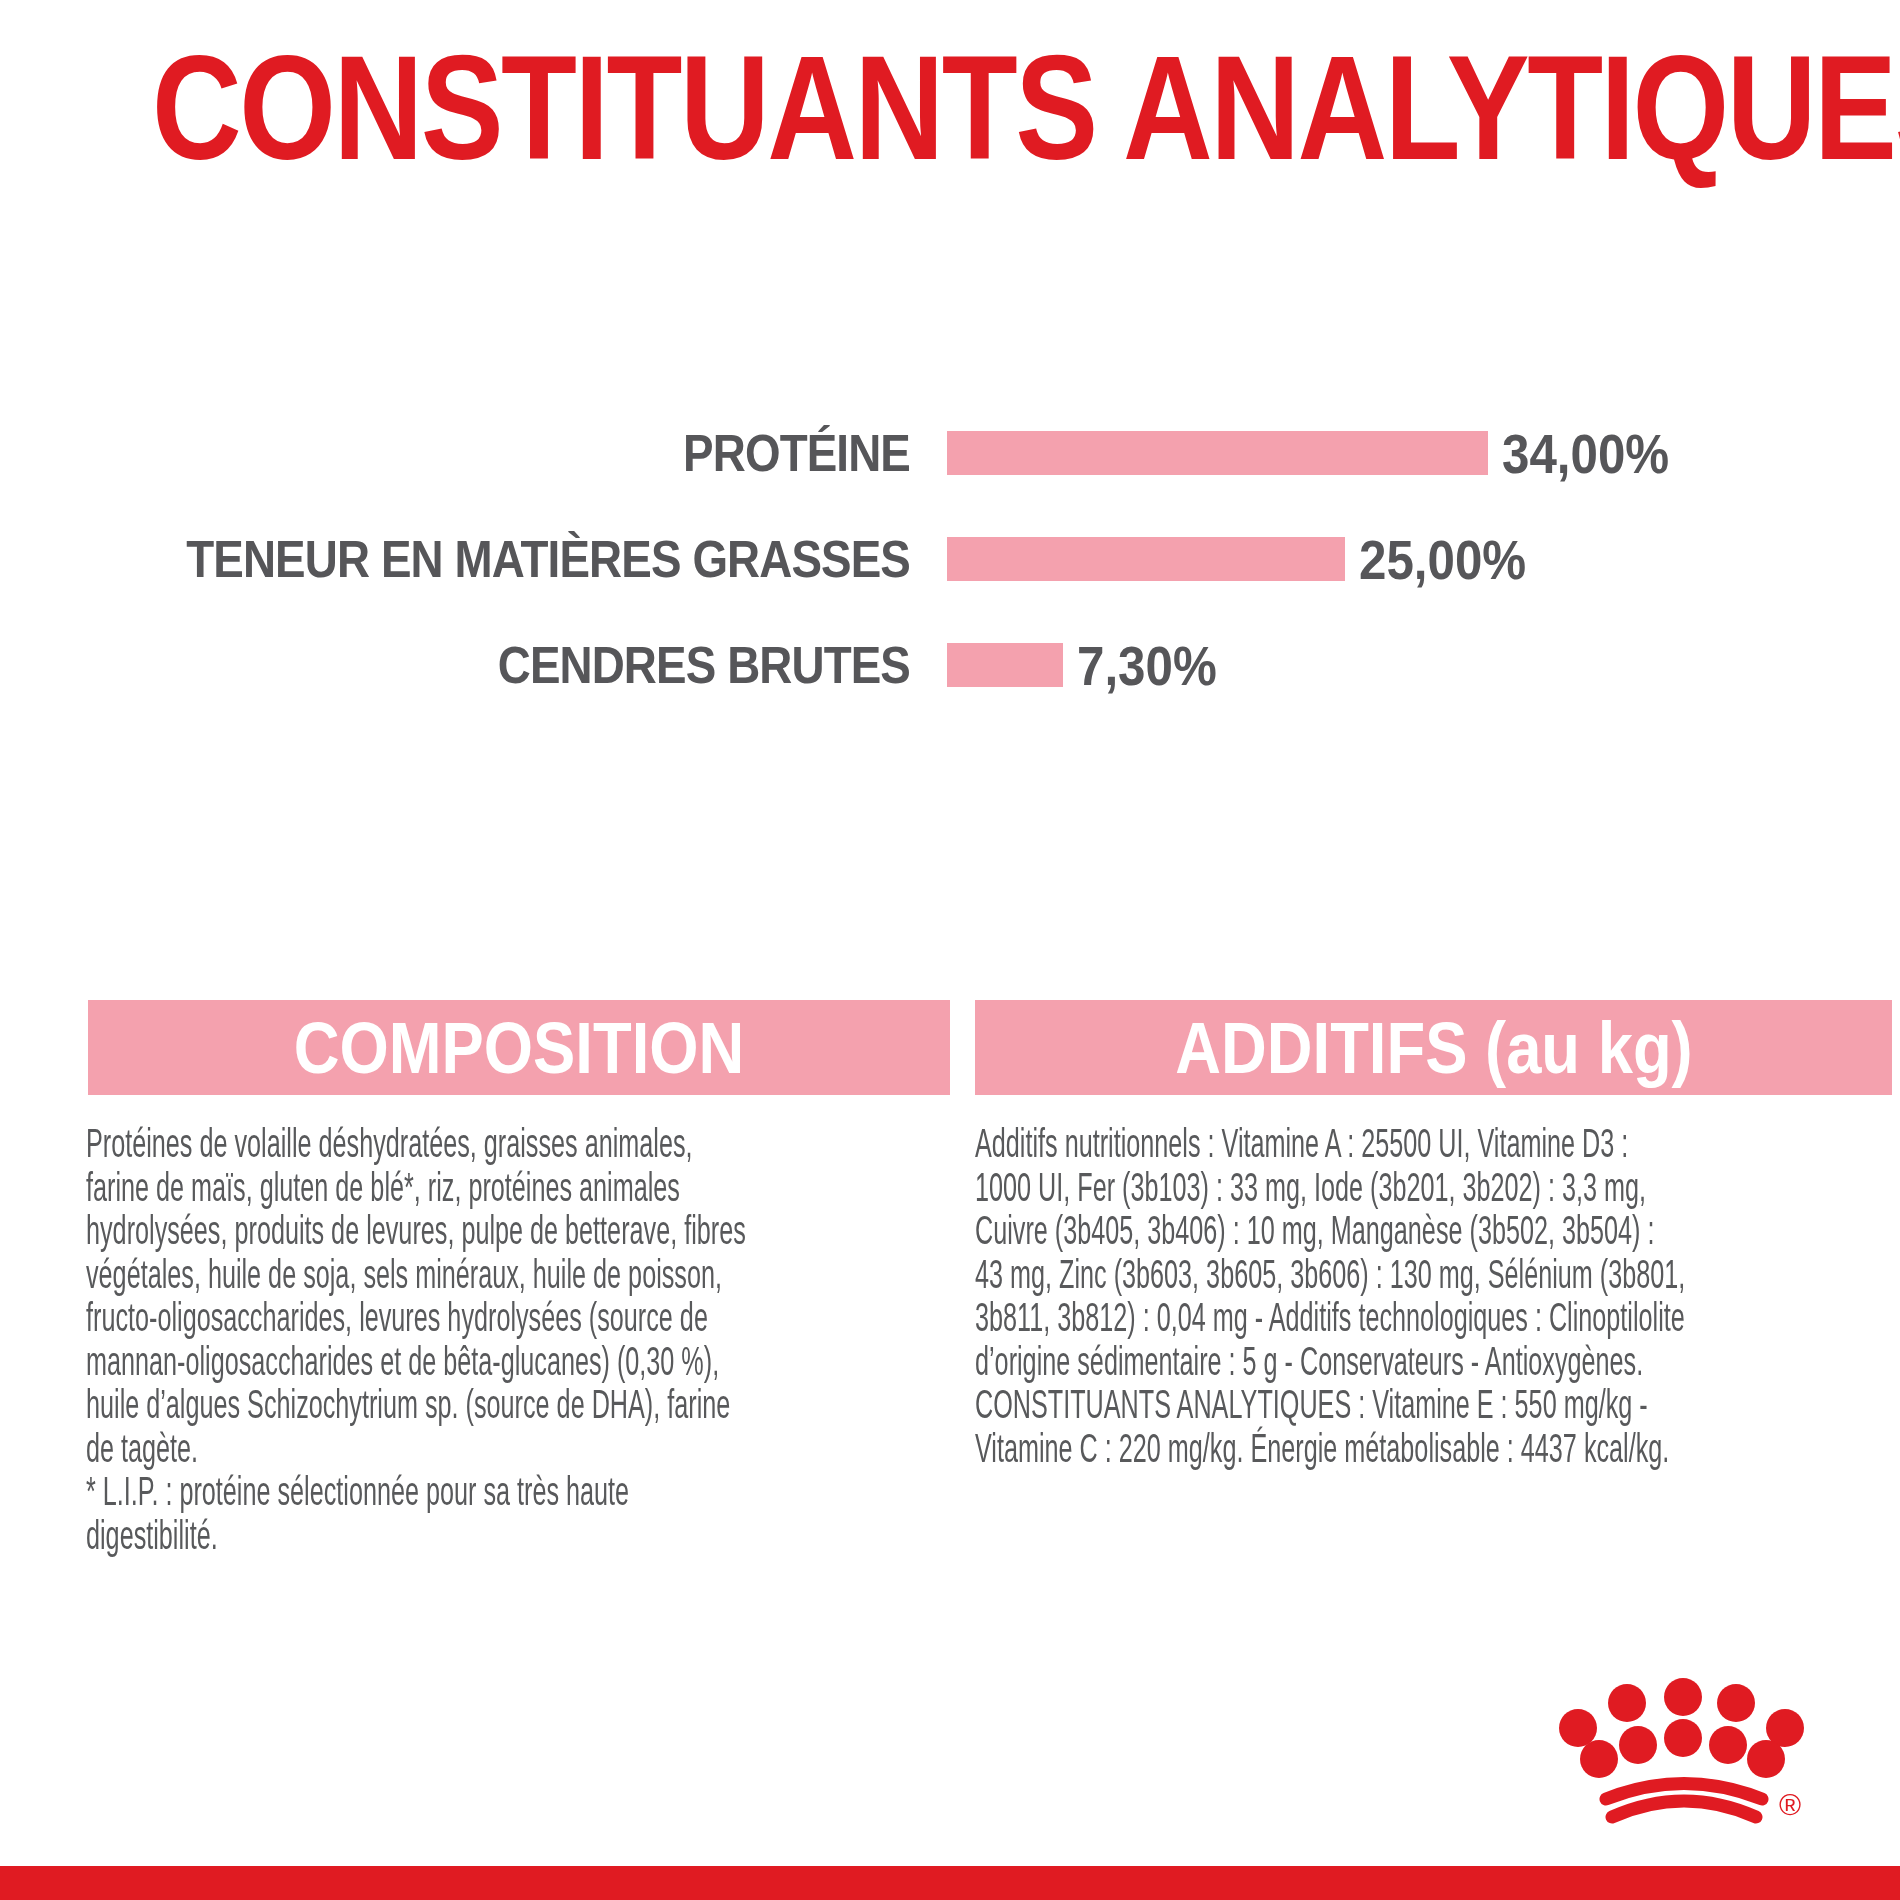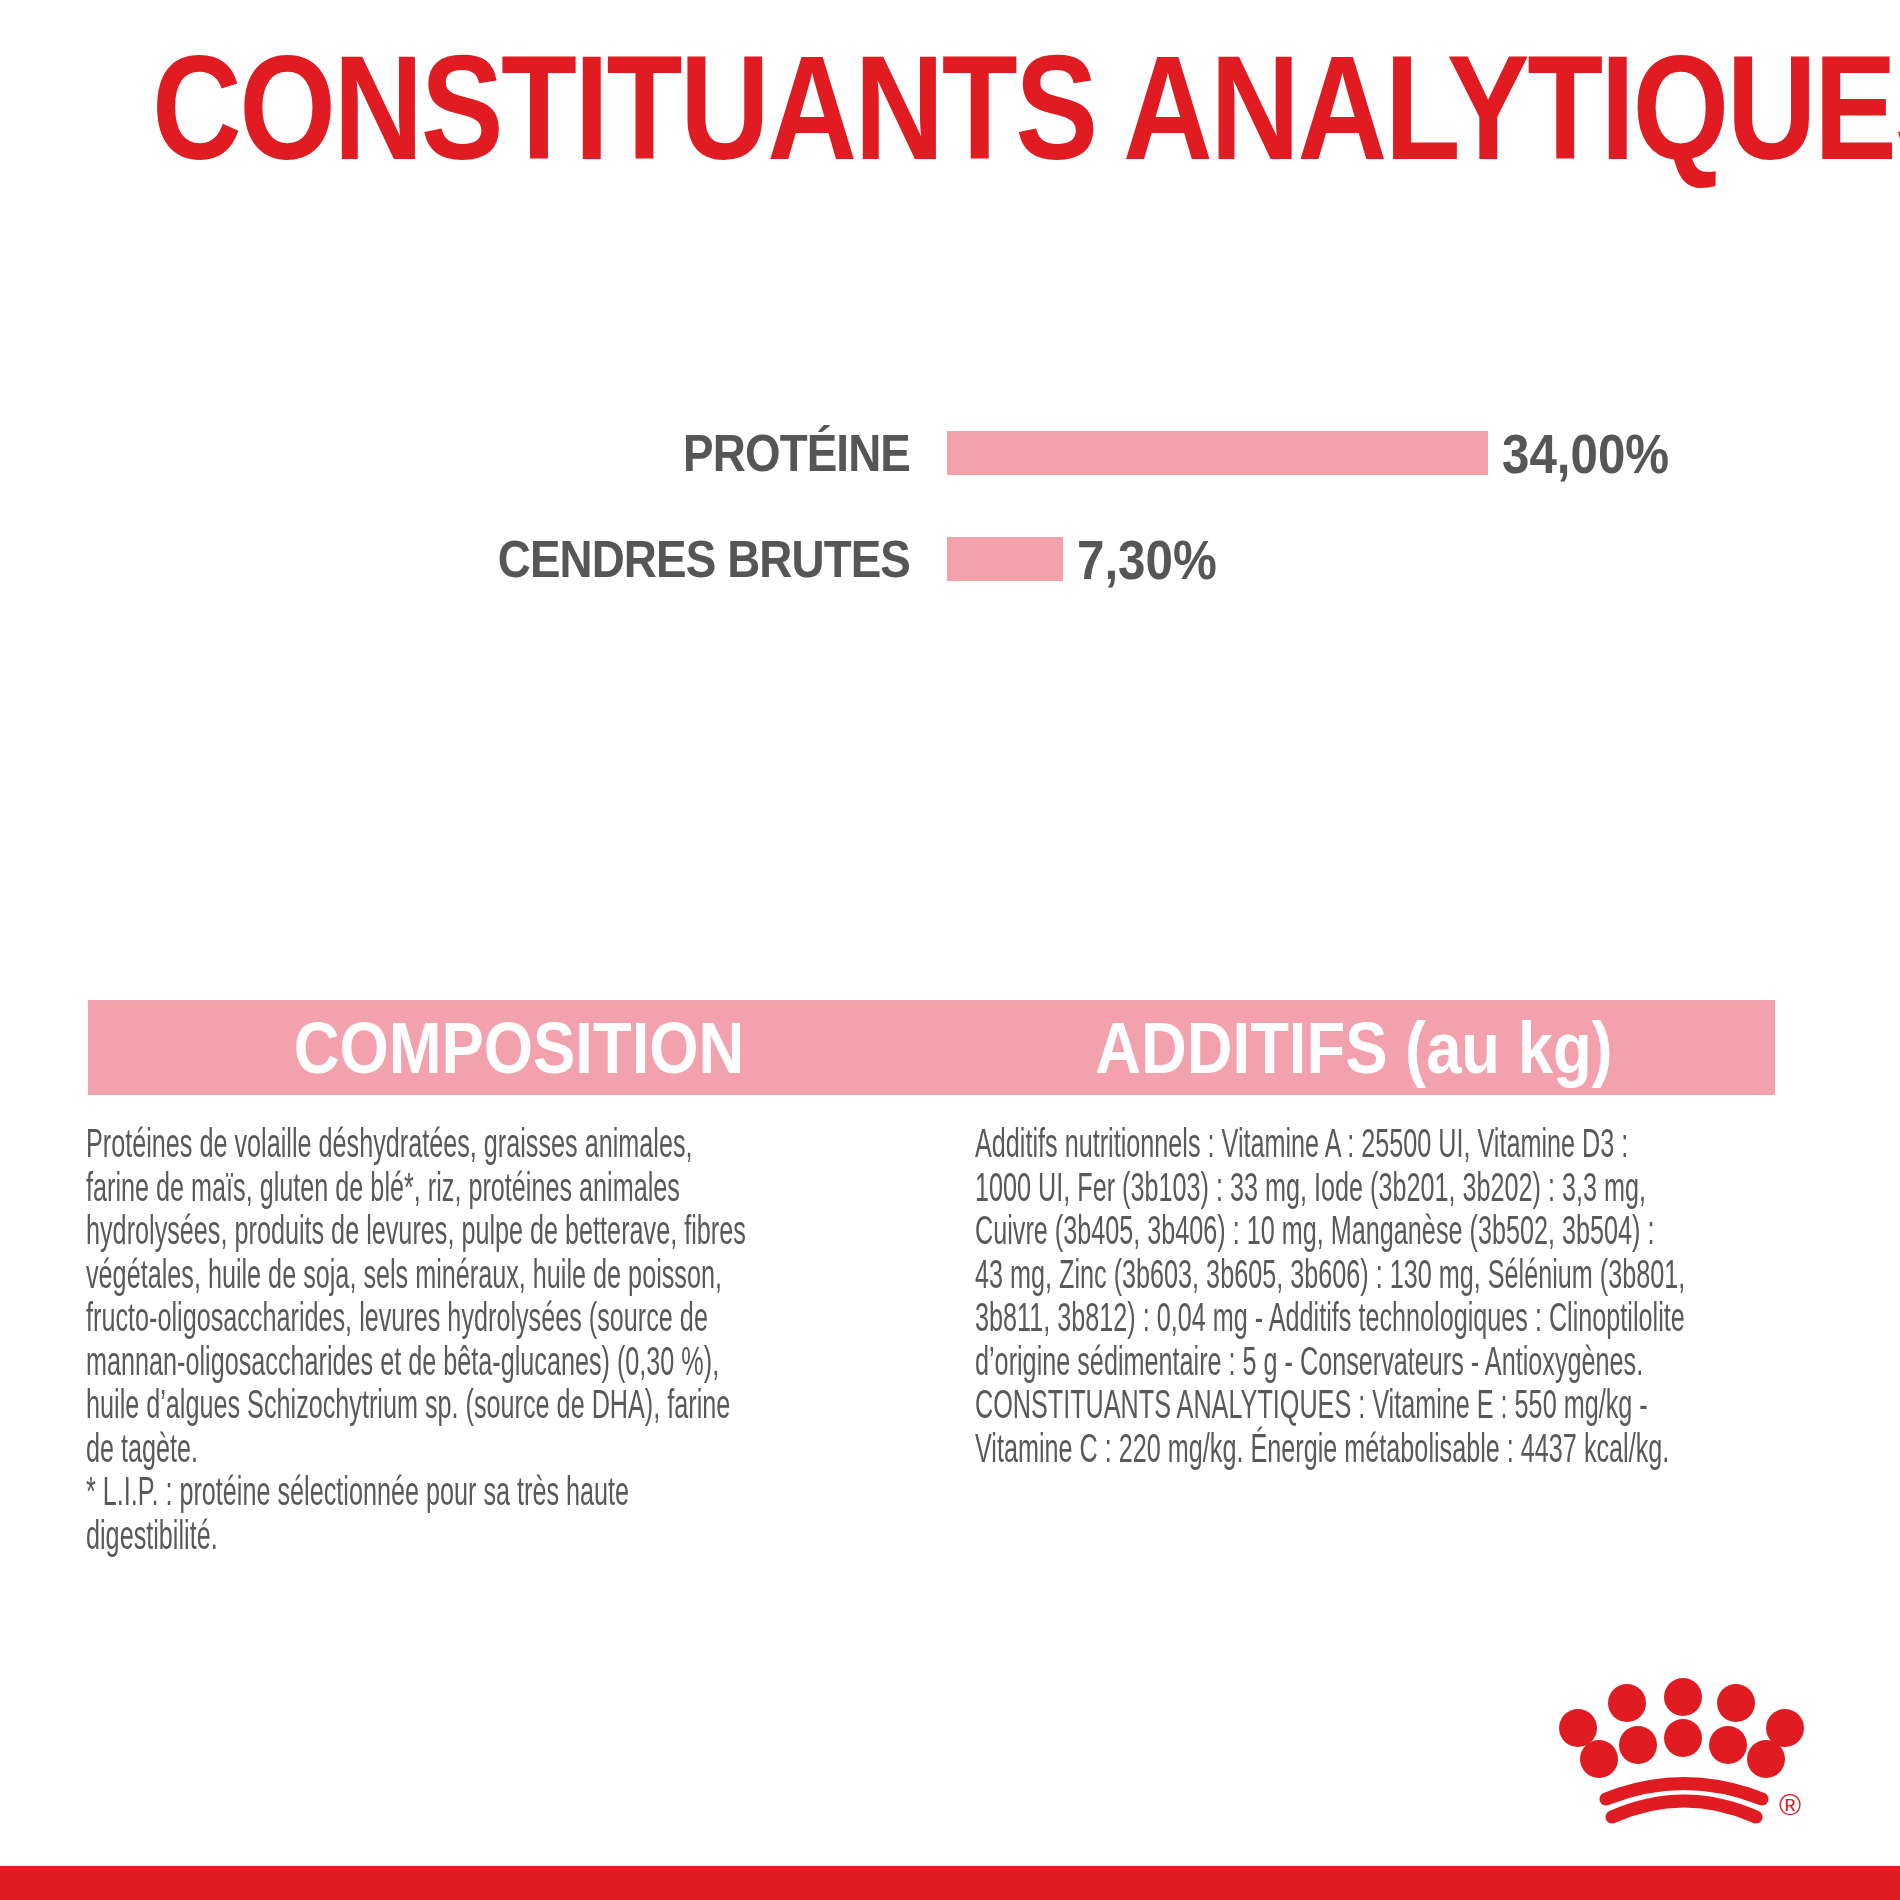--- a/index.html
+++ b/index.html
@@ -22,21 +22,21 @@
   .cbar{flex:none;height:44px;margin-left:37px;}
   .cvalue{flex:none;margin-left:14px;font-weight:bold;font-size:56px;color:#565659;
     white-space:nowrap;transform:scaleX(0.88);transform-origin:0 50%;}
 
   
   .sec-header{position:absolute;top:1000px;height:95px;background:#f4a1ae;
     display:flex;align-items:center;justify-content:center;}
   .sec-header .hd{color:#ffffff;font-weight:bold;font-size:72px;white-space:nowrap;
     transform:scaleX(0.88);transform-origin:50% 50%;}
   .hdr-left{left:76px;width:862px;margin-left:12px;}
-  .hdr-right{left:932px;width:843px;}
+  .hdr-right{left:975px;width:917px;}
 
   
   .body-text{position:absolute;top:1122px;font-size:40px;line-height:43.5px;
     color:#58595b;white-space:pre-line;transform:scaleX(0.63);transform-origin:0 0;}
   .body-left{left:86px;width:1125px;}
   .body-right{left:975px;width:1350px;}
 
   
   .logo{position:absolute;left:1548px;top:1678px;width:272px;height:150px;}
 
@@ -49,20 +49,25 @@
 
 <div class="page">
 
   <div class="page-title">CONSTITUANTS ANALYTIQUES</div>
 
   <div class="chart">
       <div class="crow">
         <div class="clabel">PROTÉINE</div>
         <div class="cbar" style="width: 541px; background: rgb(244, 161, 174);"></div>
         <div class="cvalue">34,00%</div>
+      </div>
+      <div class="crow">
+        <div class="clabel">TENEUR EN MATIÈRES GRASSES</div>
+        <div class="cbar" style="width: 398px; background: rgb(244, 161, 174);"></div>
+        <div class="cvalue">25,00%</div>
       </div>
       <div class="crow">
         <div class="clabel">CENDRES BRUTES</div>
         <div class="cbar" style="width: 116px; background: rgb(244, 161, 174);"></div>
         <div class="cvalue">7,30%</div>
       </div>
     </div>
 
   <div class="sec-header hdr-left">
     <span class="hd">COMPOSITION</span>

